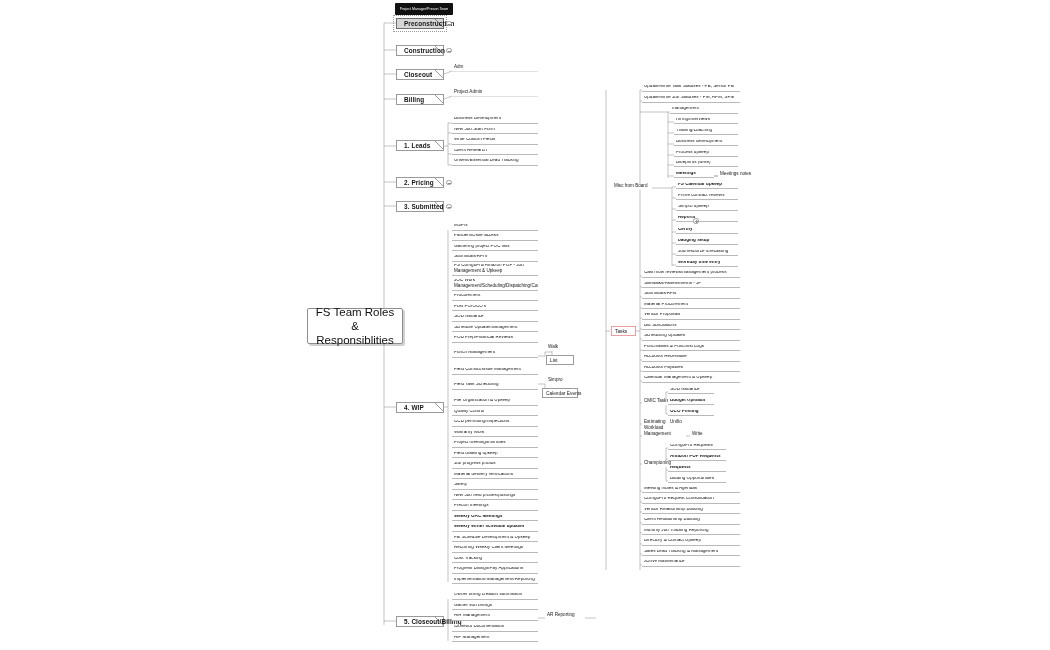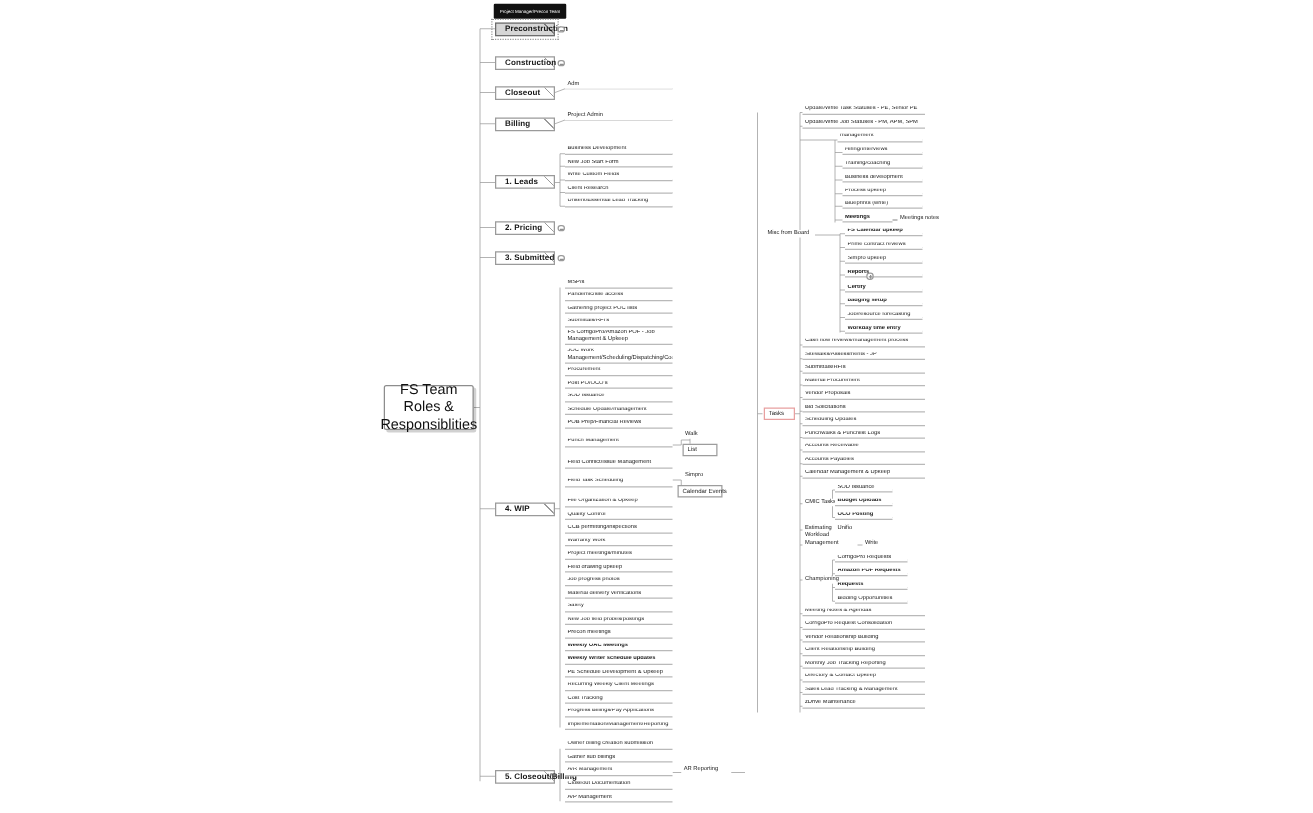--- a/index.html
+++ b/index.html
@@ -229,21 +229,21 @@
       <path d="M640,502 L740,502"></path>
       <path d="M640,512 L740,512"></path>
       <path d="M640,523 L740,523"></path>
       <path d="M640,533 L740,533"></path>
       <path d="M640,544 L740,544"></path>
       <path d="M640,554 L740,554"></path>
       <path d="M640,565 L740,565"></path>
     </g>
   </svg>
 
-  <div class="node central" style="left:307px;top:308px;width:72px;height:36px;">
+  <div class="node central" style="left:307px;top:308px;width:96px;height:36px;">
     <span>FS Team Roles &amp; Responsiblities</span>
   </div>
 
   <div class="node tooltip" style="left:395px;top:3px;width:58px;height:12px;">
     <span>Project Manager/Precon Team</span>
   </div>
 
   <div class="node branch selected" style="left:396px;top:18px;width:48px;height:11px;">
     <span>Preconstruction</span>
   </div>

